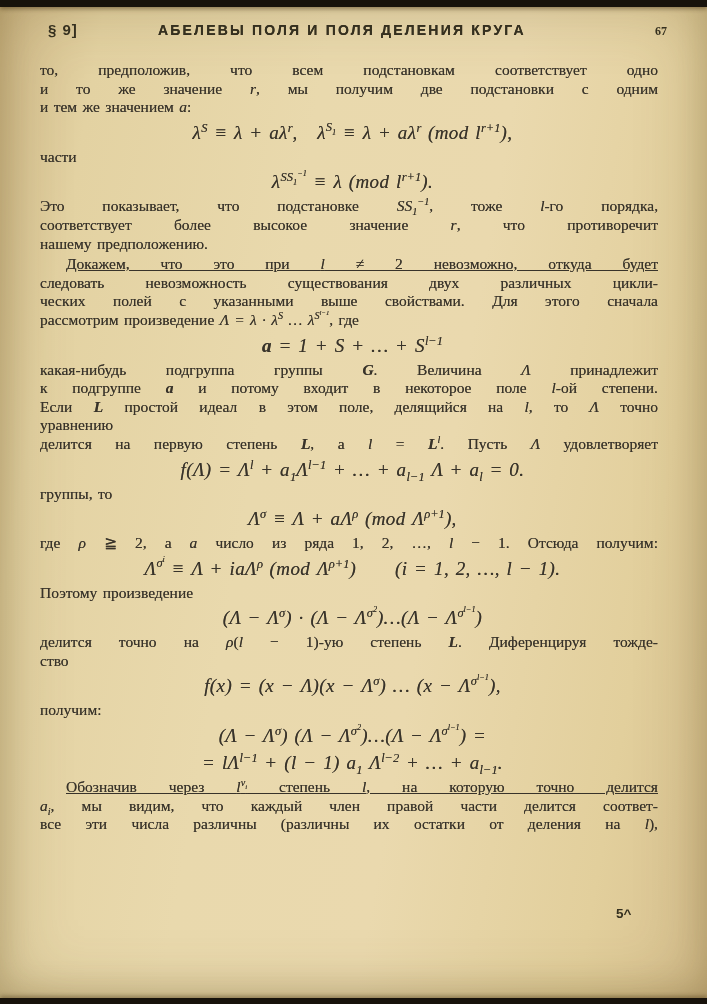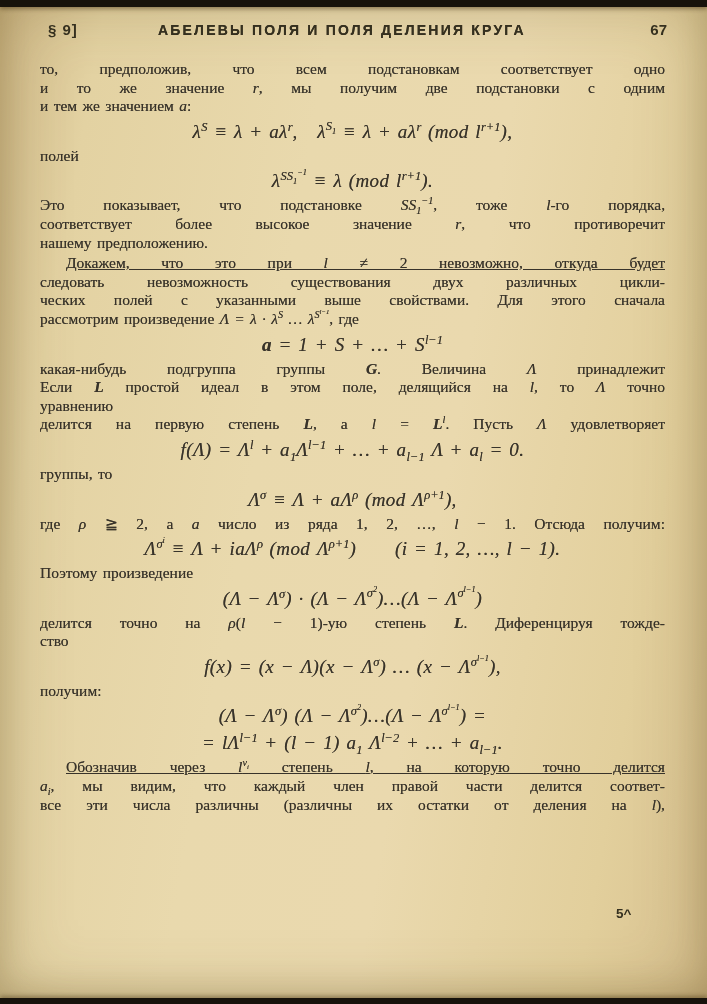--- a/index.html
+++ b/index.html
@@ -37,31 +37,31 @@
     width:110px; flex:0 0 auto;
     font-size:15px; font-weight:bold; letter-spacing:1px;
   }
   .runhead .title {
     flex:1 1 auto; text-align:left;
     font-size:14px; font-weight:bold; letter-spacing:2.2px;
     text-shadow:0 0 .5px rgba(53,48,31,.9);
   }
   .runhead .pnum {
     width:70px; flex:0 0 auto; text-align:right;
-    font-size:15px; font-weight:bold;
+    font-size:12px; font-weight:bold;font-family:Liberation Serif, serif;
   }
   .body-text {
     position:relative;
     margin:22px 42px 0 40px;
     font-size:15.5px;
     line-height:18.6px;
     word-spacing:1.5px;
     text-shadow:0 0 .6px rgba(56,51,42,.75);
   }
-  .para { margin:0 0 2px 0; }
+  .para { margin:0 7px 2px 0; }
   .line { text-align:left; white-space:normal; }
   .line.j { text-align:justify; text-align-last:justify; }
   .para.indent .line:first-child { text-indent:26px;text-decoration:underline; }
   .formula {
     text-align:center;
     font-style:italic;
     font-size:19px;
     line-height:23px;
     margin:4px 0;
     letter-spacing:.4px;
@@ -89,37 +89,38 @@
   </div>
 
   <div class="body-text">
       <div class="para">
         <div class="line j">то, предположив, что всем подстановкам соответствует одно</div>
         <div class="line j">и то же значение <i>r</i>, мы получим две подстановки с одним</div>
         <div class="line">и тем же значением <i>a</i>:</div>
       </div>
       <div class="formula">λ<sup>S</sup> ≡ λ + aλ<sup>r</sup>, λ<sup>S<sub>1</sub></sup> ≡ λ + aλ<sup>r</sup> (mod l<sup>r+1</sup>),</div>
       <div class="para">
-        <div class="line">полей</div>
+        <div class="line">части</div>
       </div>
       <div class="formula">λ<sup>SS<sub>1</sub><sup>−1</sup></sup> ≡ λ (mod l<sup>r+1</sup>).</div>
       <div class="para">
         <div class="line j">Это показывает, что подстановке <i>SS<sub>1</sub><sup>−1</sup></i>, тоже <i>l</i>-го порядка,</div>
         <div class="line j">соответствует более высокое значение <i>r</i>, что противоречит</div>
         <div class="line">нашему предположению.</div>
       </div>
       <div class="para indent">
         <div class="line j">Докажем, что это при <i>l</i> ≠ 2 невозможно, откуда будет</div>
         <div class="line j">следовать невозможность существования двух различных цикли-</div>
         <div class="line j">ческих полей с указанными выше свойствами. Для этого сначала</div>
         <div class="line">рассмотрим произведение <i>Λ = λ · λ<sup>S</sup> … λ<sup>S<sup>l−1</sup></sup></i>, где</div>
       </div>
       <div class="formula"><span class="frak">a</span> = 1 + S + … + S<sup>l−1</sup></div>
       <div class="para">
         <div class="line j">какая-нибудь подгруппа группы <span class="frak">G</span>. Величина <i>Λ</i> принадлежит</div>
+        <div class="line j">к подгруппе <span class="frak">a</span> и потому входит в некоторое поле <i>l</i>-ой степени.</div>
         <div class="line j">Если <span class="frak">L</span> простой идеал в этом поле, делящийся на <i>l</i>, то <i>Λ</i> точно</div>
         <div class="line">уравнению</div>
         <div class="line j">делится на первую степень <span class="frak">L</span>, а <i>l</i> = <span class="frak">L</span><sup><i>l</i></sup>. Пусть <i>Λ</i> удовлетворяет</div>
       </div>
       <div class="formula">f(Λ) = Λ<sup>l</sup> + a<sub>1</sub>Λ<sup>l−1</sup> + … + a<sub>l−1</sub> Λ + a<sub>l</sub> = 0.</div>
       <div class="para">
         <div class="line">группы, то</div>
       </div>
       <div class="formula">Λ<sup>σ</sup> ≡ Λ + aΛ<sup>ρ</sup> (mod Λ<sup>ρ+1</sup>),</div>
       <div class="para">

